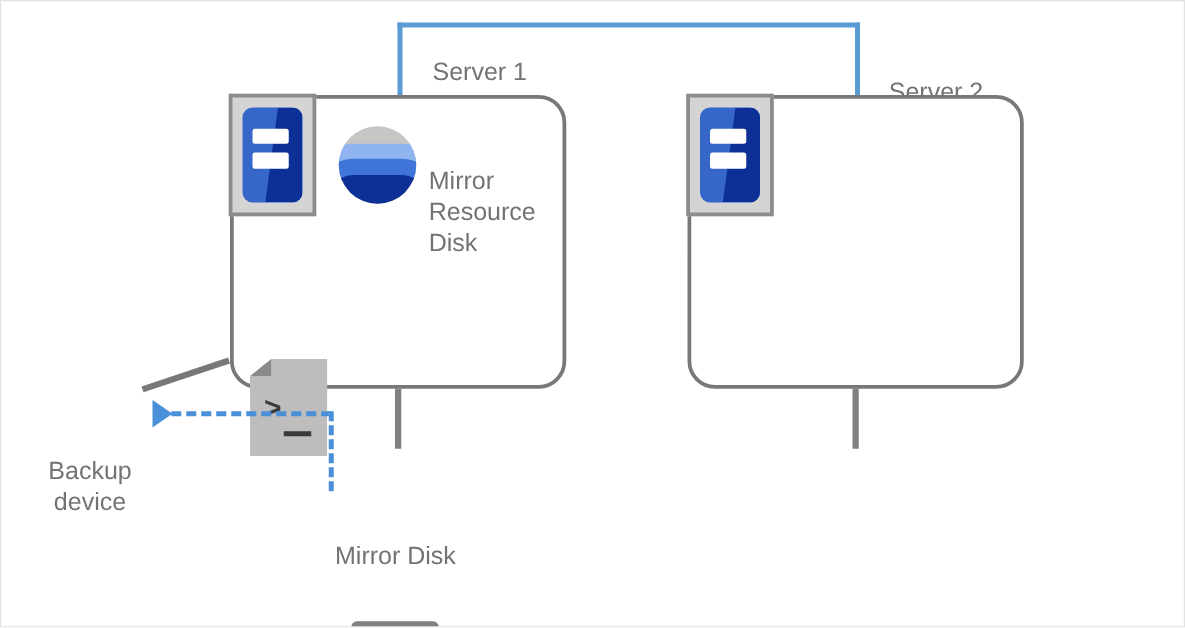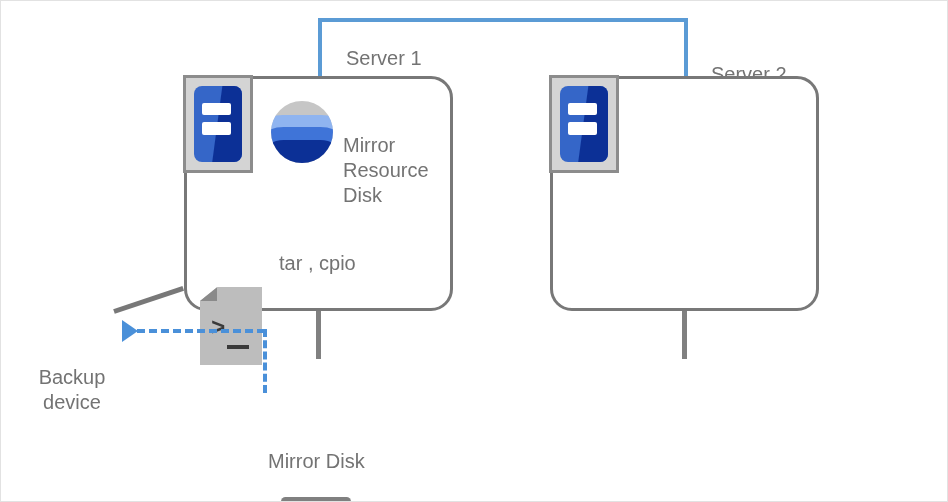--- a/index.html
+++ b/index.html
@@ -175,40 +175,39 @@
     <div class="label">Disk</div>
   </div>
 
   <div class="abs script-icon" style="left:199px; top:224px; width:62px; height:78px;">
     <div class="script-page"></div>
     <div class="script-fold"></div>
     <div class="script-prompt" style="left:11px; top:28px; font-size:24px;">&gt;</div>
     <div style="position:absolute; left:27px; top:58px; width:22px; height:4px; background:#3a3a3a;"></div>
   </div>
 
-  <div class="abs label" style="left:278px; top:250px;">tar , cpio</div>
 
   <div class="abs server-box" style="left:549px; top:75px; width:269px; height:235px;"></div>
 
   <div class="abs server-icon" style="left:548px; top:74px; width:70px; height:98px;">
     <div class="server-icon-inner">
       <div class="server-icon-shade"></div>
       <div class="server-bar" style="top:22%;"></div>
       <div class="server-bar" style="top:48%;"></div>
     </div>
   </div>
 
   <div class="abs wire-v" style="left:315px; top:310px; height:48px;"></div>
   <div class="abs wire-v" style="left:681px; top:310px; height:48px;"></div>
 
   <div class="abs disk-stack" style="left:280px; top:356px; width:70px; height:96px;">
     <div class="disk-cap" style="top:0;"></div>
 
   </div>
-  <div class="abs label" style="left:267px; top:448px;">Mirror Disk</div>
+  <div class="abs label" style="left:267px; top:432px;">Mirror Disk</div>
 
   <div class="abs wire-diag" style="left:113px; top:308px; width:73px; transform:rotate(-18.5deg);"></div>
 
   <div class="abs label label-center" style="left:10px; top:364px; width:122px;">
     <div>Backup</div>
     <div>device</div>
   </div>
 
   <div class="abs dash-v" style="left:262px; top:328px; height:64px;"></div>
   <div class="abs dash-h" style="left:136px; top:328px; width:128px;"></div>

